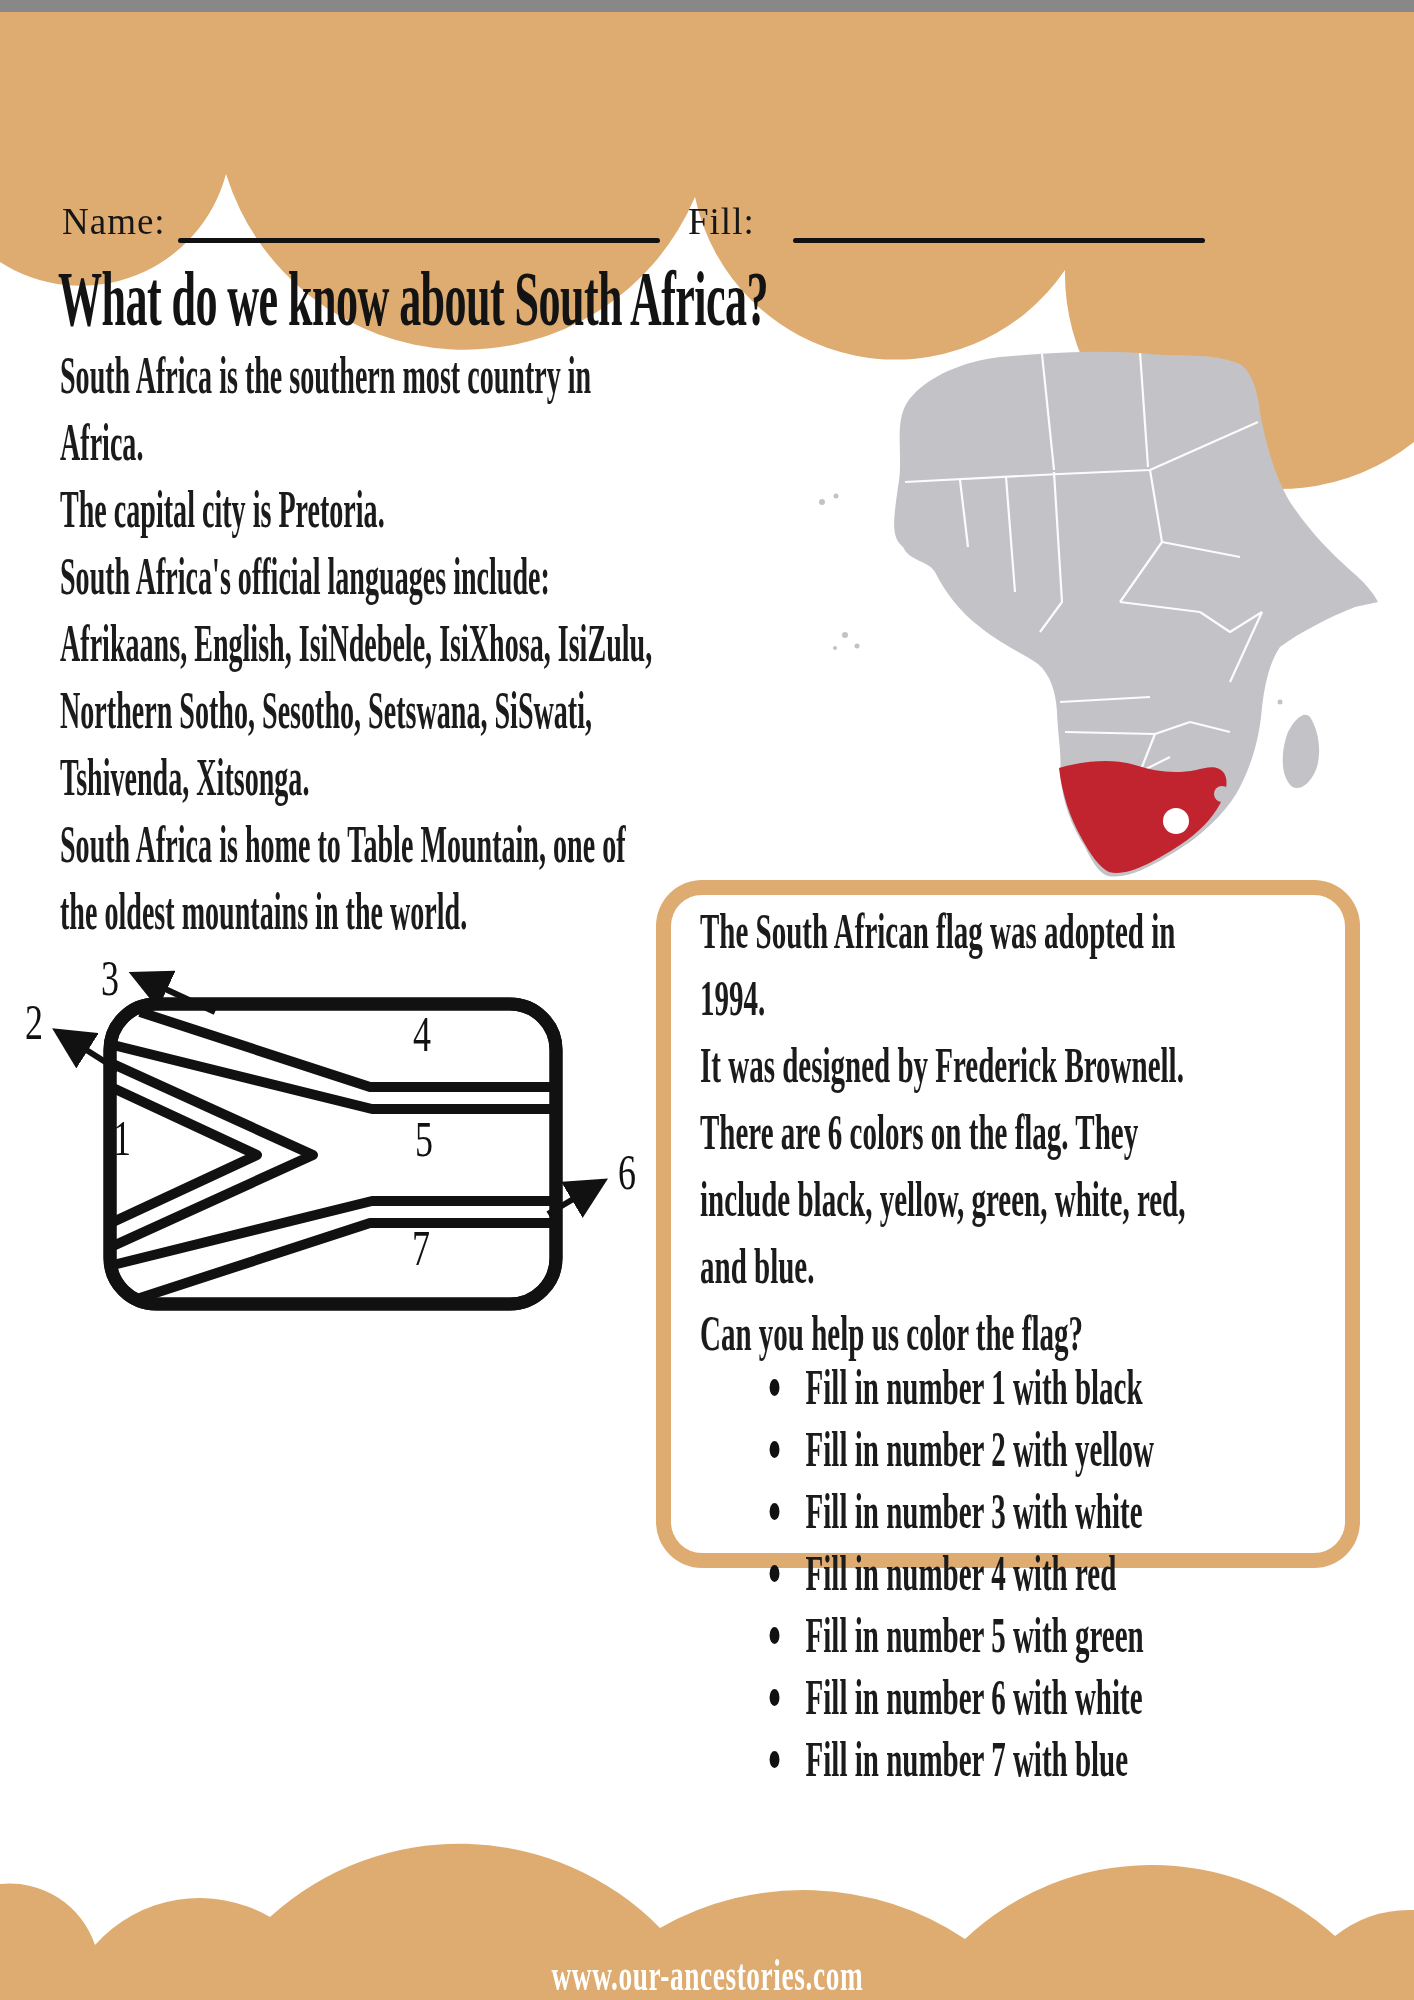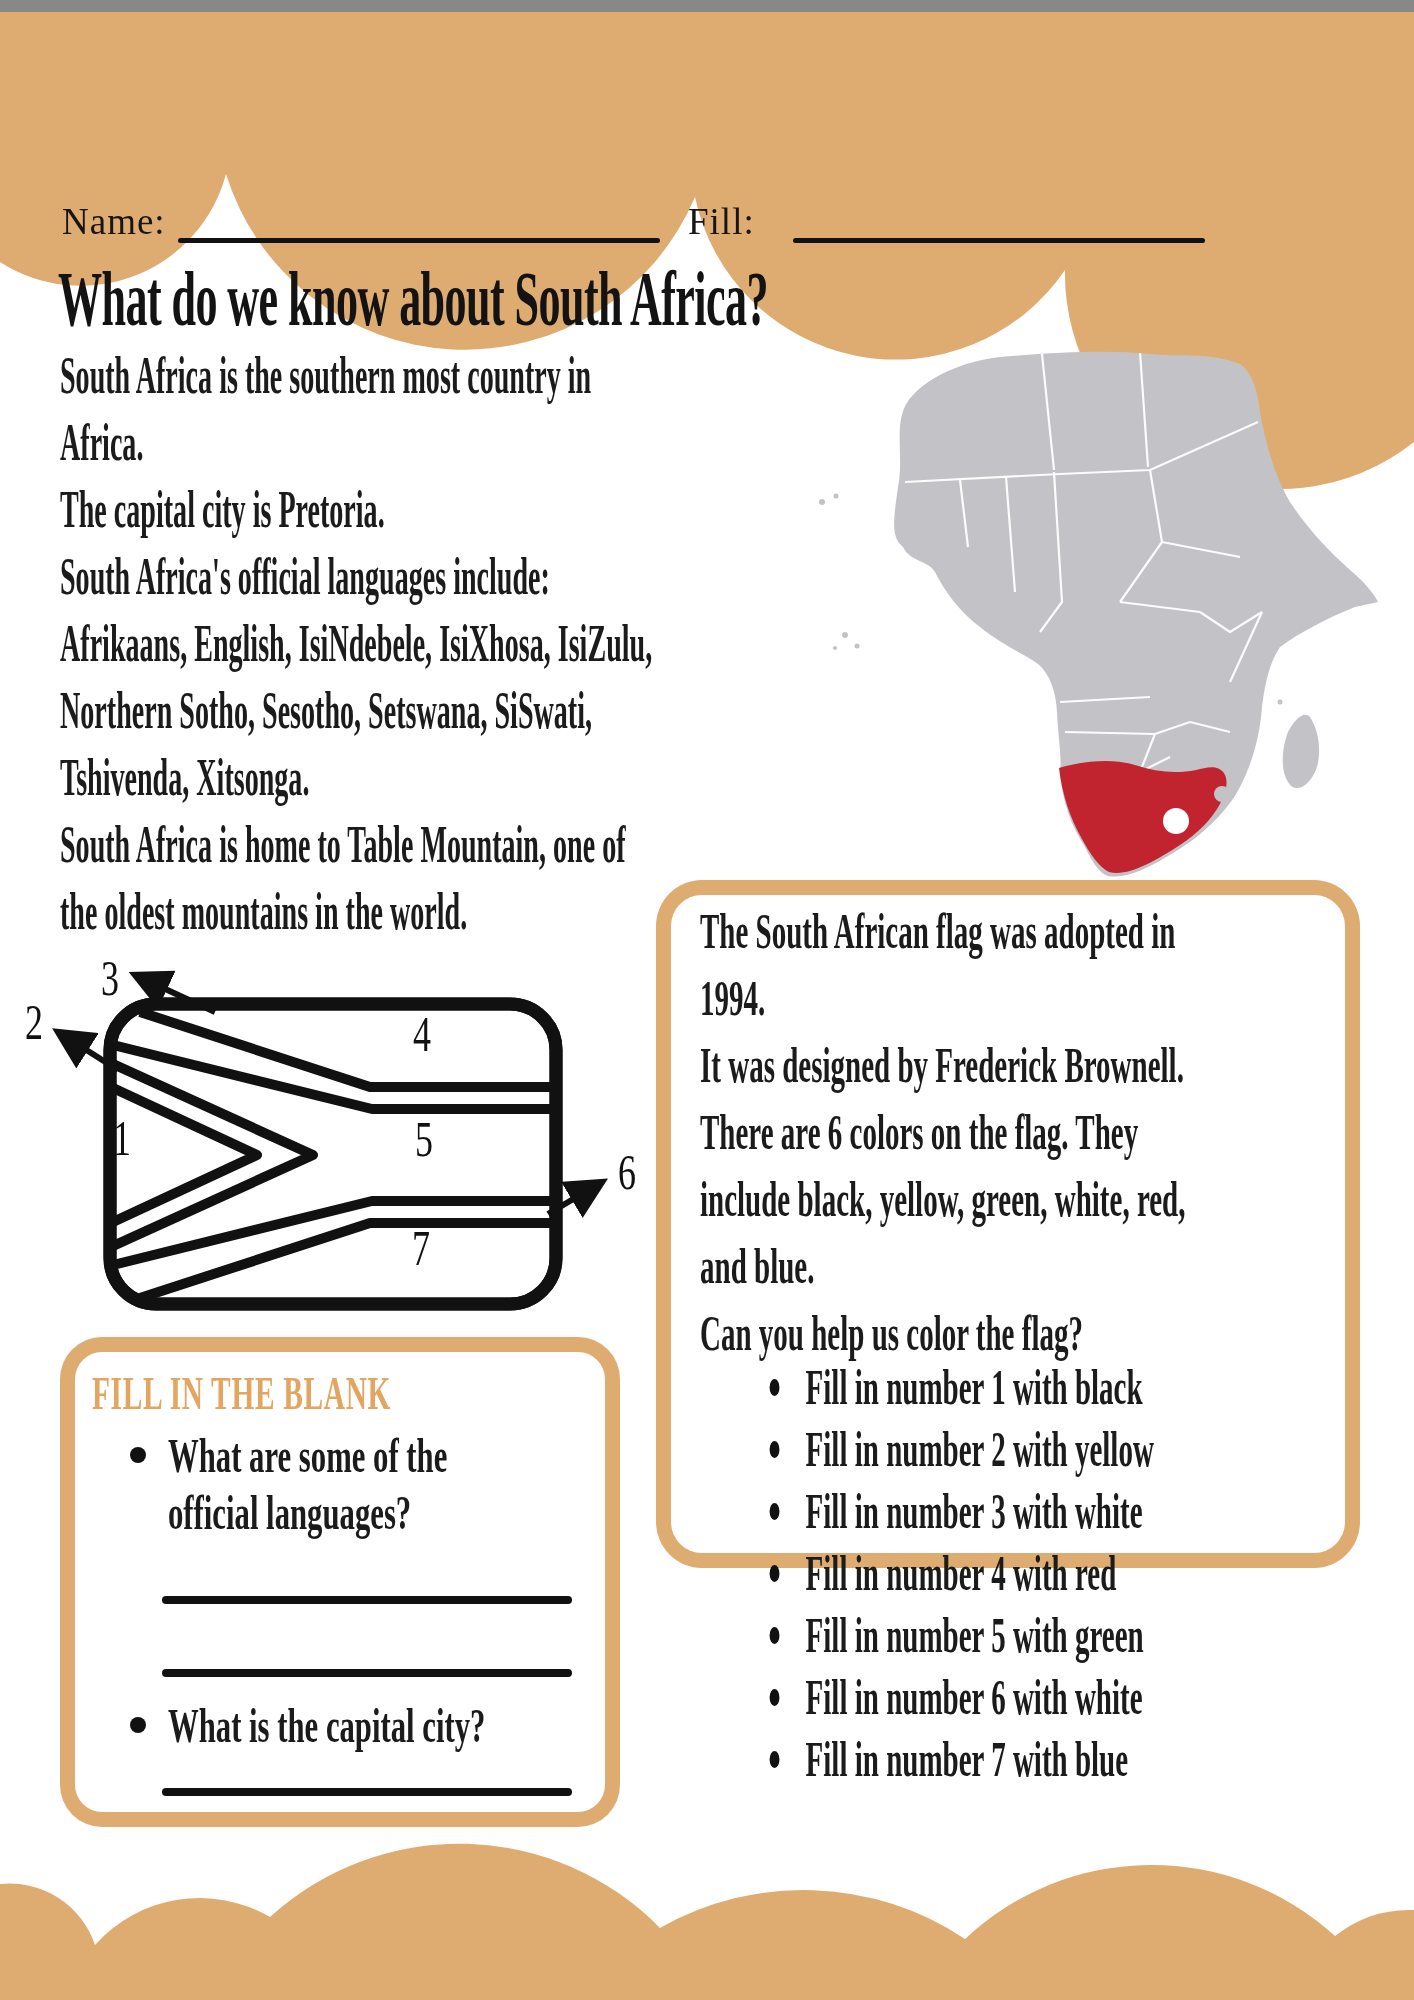--- a/index.html
+++ b/index.html
@@ -156,39 +156,20 @@
       <text class="flagnum" transform="translate(122,196) scale(0.72,1)">1</text>
       <text class="flagnum" transform="translate(34,80) scale(0.72,1)">2</text>
       <text class="flagnum" transform="translate(110,36) scale(0.72,1)">3</text>
       <text class="flagnum" transform="translate(422,92) scale(0.72,1)">4</text>
       <text class="flagnum" transform="translate(424,197) scale(0.72,1)">5</text>
       <text class="flagnum" transform="translate(627,230) scale(0.72,1)">6</text>
       <text class="flagnum" transform="translate(421,306) scale(0.72,1)">7</text>
     </g>
   </svg>
 
-  <div class="tanbox fillbox">
-    <div class="fill-heading">FILL IN THE BLANK</div>
-
-    <span class="dot" style="left:70px;top:110px;"></span>
-    <div class="qtext hand" style="left:108px;top:90px;">
-      <div class="ln">What are some of  the</div>
-      <div class="ln">official languages?</div>
-    </div>
-
-    <div class="rule" style="left:102px;top:259px;width:410px;height:8px;border-radius:4px;"></div>
-    <div class="rule" style="left:102px;top:332px;width:410px;height:8px;border-radius:4px;"></div>
-
-    <span class="dot" style="left:70px;top:380px;"></span>
-    <div class="qtext hand" style="left:108px;top:360px;">
-      <div class="ln">What is the capital city?</div>
-    </div>
-
-    <div class="rule" style="left:102px;top:451px;width:410px;height:8px;border-radius:4px;"></div>
-  </div>
 
   <div class="tanbox infobox">
     <div class="info-lines hand">
       <div class="ln">The South African flag was adopted in</div>
       <div class="ln">1994.</div>
       <div class="ln">It was designed by Frederick Brownell.</div>
       <div class="ln">There are 6 colors on the flag. They</div>
       <div class="ln">include black, yellow, green, white, red,</div>
       <div class="ln">and blue.</div>
       <div class="ln">Can you help us color the flag?</div>
@@ -218,14 +199,17 @@
           <span class="bdot"></span>
           <span class="btxt">Fill in number 6 with white</span>
         </div>
       <div class="brow">
           <span class="bdot"></span>
           <span class="btxt">Fill in number 7 with blue</span>
         </div>
     </div>
   </div>
 
+  <div class="footer">
+    <span>www.our-ancestories.com</span>
+  </div>
 
 </div>
 
 </body></html>

